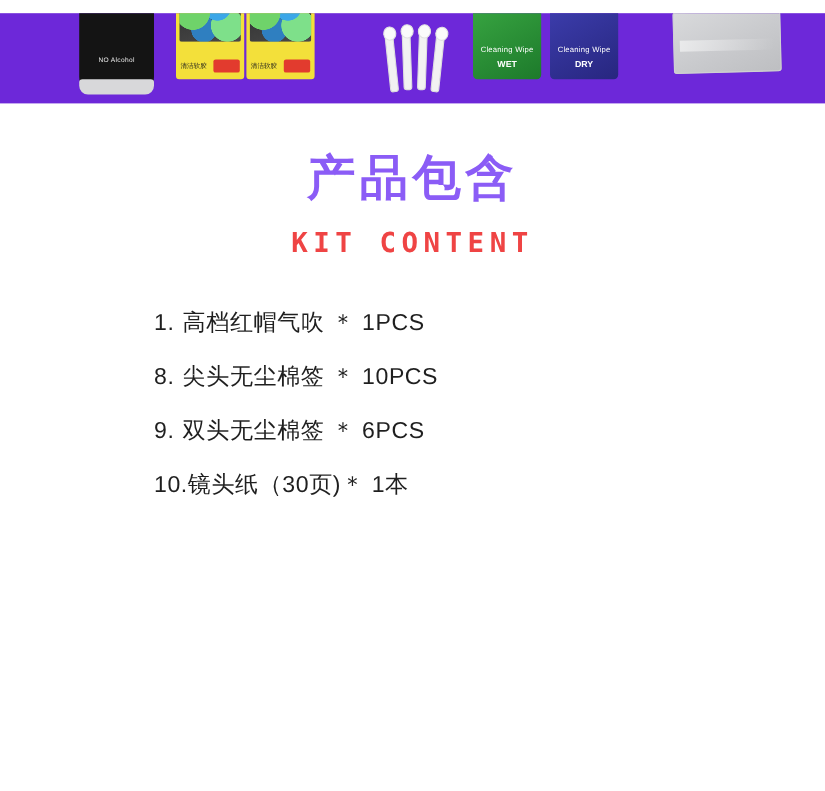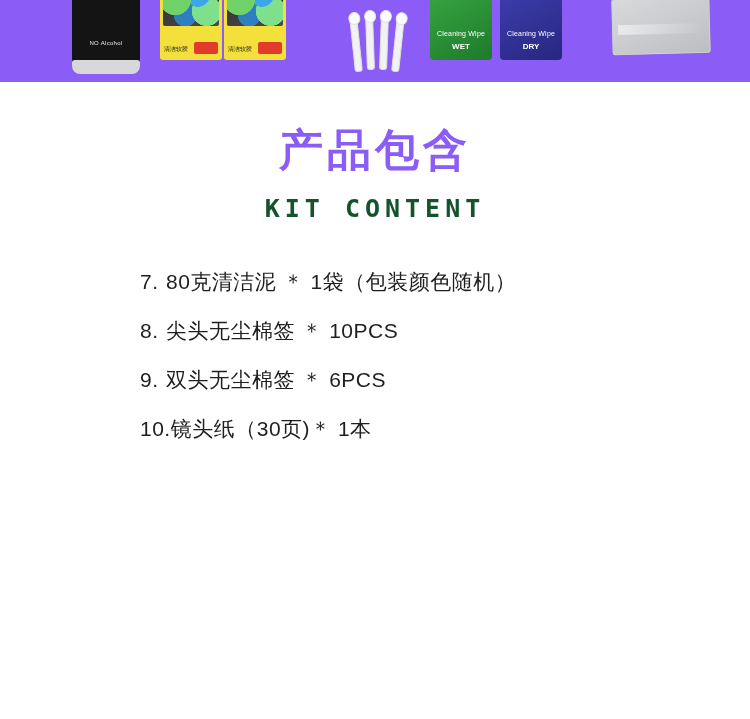--- a/index.html
+++ b/index.html
@@ -20,21 +20,22 @@
     height: 719px;
     background: #ffffff;
   }
 
   
   .product-strip {
     position: relative;
     width: 750px;
     height: 82px;
     overflow: hidden;
-    background: #8b5cf6;
+    background: #6d28d9;
+    margin-top: 12px;
   }
 
   
   .blower {
     position: absolute;
     left: 72px;
     top: -46px;
     width: 68px;
     height: 118px;
     background: #141414;
@@ -186,21 +187,21 @@
     font-weight: bold;
     letter-spacing: 4px;
     color: #8b5cf6;
     line-height: 1;
   }
   .title-en {
     margin: 22px 0 16px 0;
     text-align: center;
     font-size: 25px;
     letter-spacing: 5px;
-    color: #14532d;
+    color: #ef4444;
     font-family: "DejaVu Sans Mono", monospace;
   }
 
   
   .kit-list {
     margin: 34px 0 0 0;
     padding: 0 0 0 140px;
     list-style: none;
   }
   .kit-item {
@@ -254,21 +255,21 @@
     </div>
 
     <div class="cloth"></div>
   </div>
 
   <h1 class="title-cn">产品包含</h1>
   <h2 class="title-en">KIT CONTENT</h2>
 
   <ul class="kit-list">
     <li class="kit-item">
-      <span class="kit-idx">7.</span><span>80克清洁泥 ＊ 1袋（包装颜色随机）</span>
+      <span class="kit-idx">1.</span><span>高档红帽气吹 ＊ 1PCS</span>
     </li>
     <li class="kit-item">
       <span class="kit-idx">8.</span><span>尖头无尘棉签 ＊ 10PCS</span>
     </li>
     <li class="kit-item">
       <span class="kit-idx">9.</span><span>双头无尘棉签 ＊ 6PCS</span>
     </li>
     <li class="kit-item">
       <span class="kit-idx">10.</span><span>镜头纸（30页)＊ 1本</span>
     </li>

